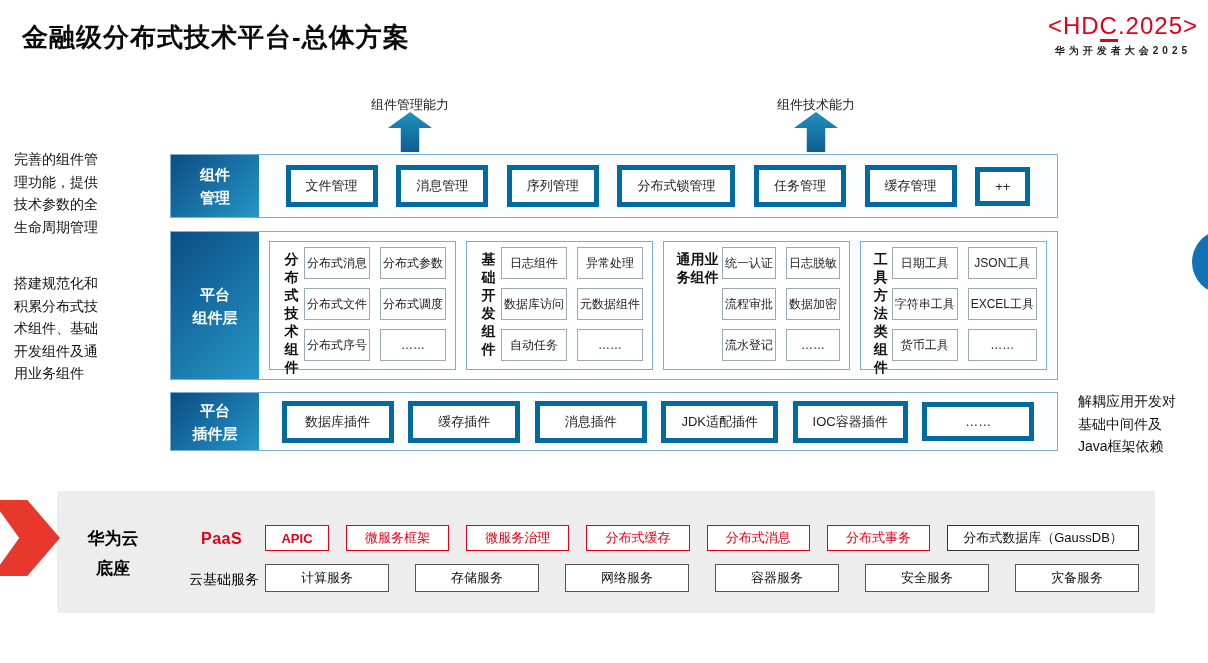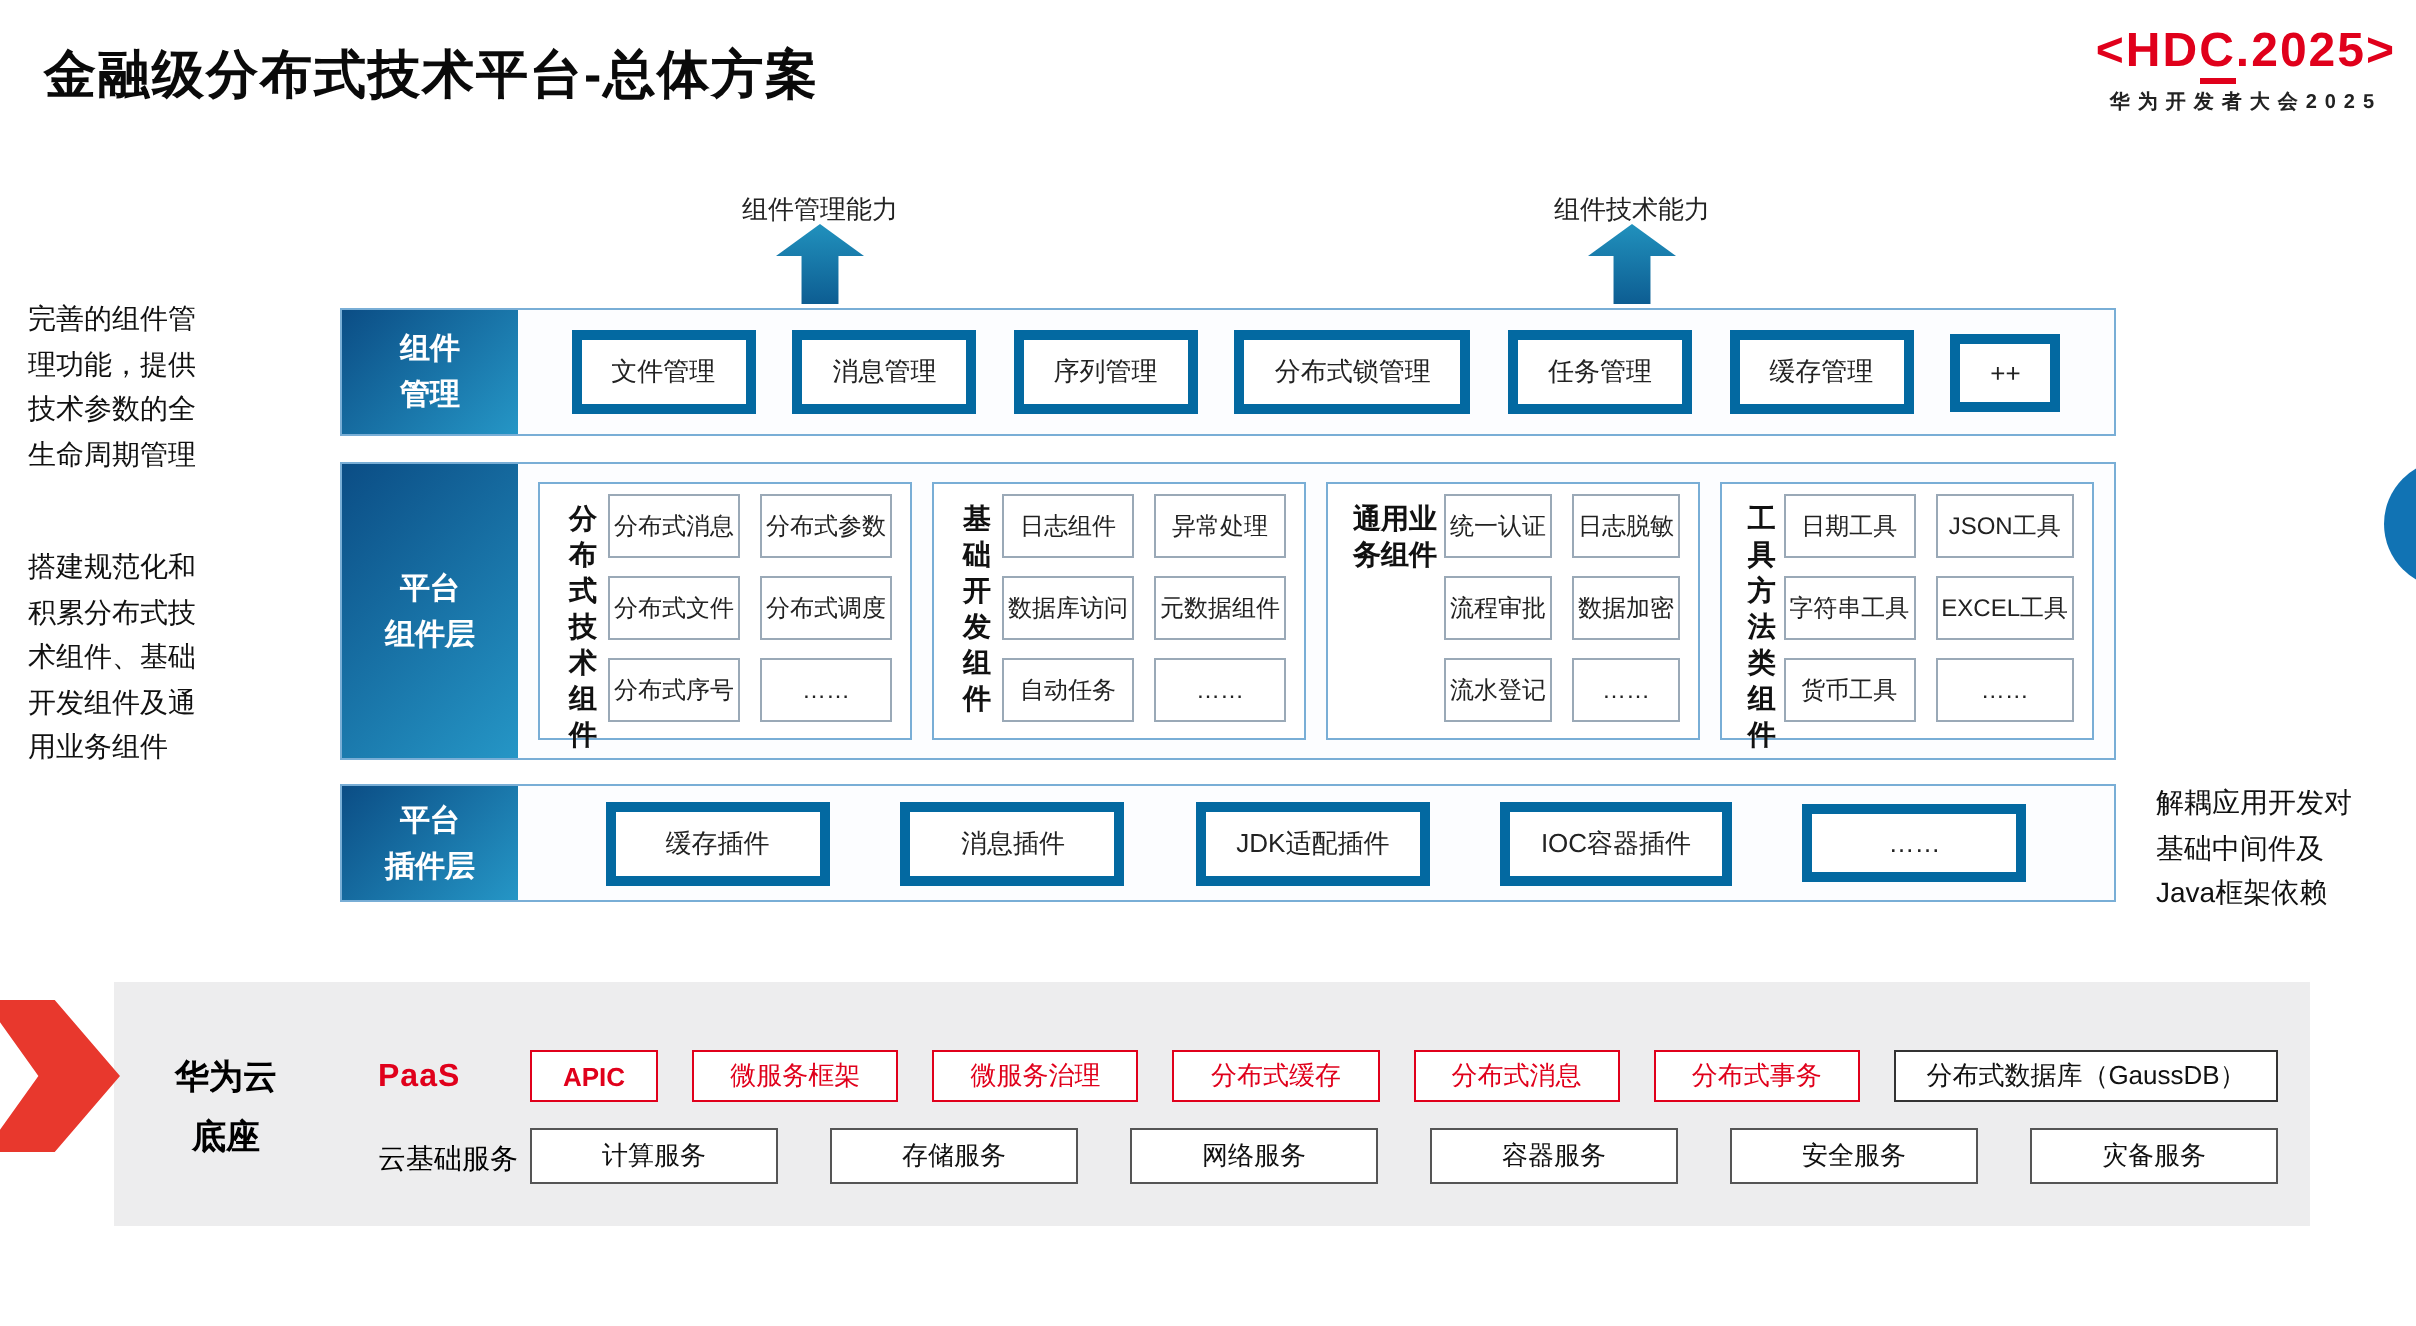--- a/index.html
+++ b/index.html
@@ -2,21 +2,21 @@
 <html><head>
 <meta charset="utf-8">
 <style>
   * { margin:0; padding:0; box-sizing:border-box; }
   body { background:#fff; font-family:"Liberation Sans","DejaVu Sans",sans-serif; }
   .stage { position:relative; width:1208px; height:663px; background:#ffffff; overflow:hidden; }
 
   .page-title { position:absolute; left:22px; top:20px; font-size:26px; font-weight:bold; color:#0a0a0a; letter-spacing:1px; }
 
   .logo { position:absolute; right:10px; top:12px; text-align:center; }
-  .logo-main { color:#e0001b; font-weight:bold; font-size:24px; letter-spacing:1px; }
+  .logo-main { color:#e0001b; font-weight:normal; font-size:24px; letter-spacing:1px; }
   .logo-main .c-under { border-bottom:3px solid #e0001b; }
   .logo-sub { margin-top:4px; font-size:10px; letter-spacing:4px; color:#222; font-weight:bold; }
 
   .cap-label { position:absolute; font-size:13px; color:#222; white-space:nowrap; }
   .block-arrow { position:absolute; width:44px; height:40px;
     background:linear-gradient(180deg,#2191bd,#0d5d92);
     clip-path:polygon(50% 0,100% 40%,71% 40%,71% 100%,29% 100%,29% 40%,0 40%); }
 
   .note { position:absolute; font-size:14px; line-height:22.5px; color:#111; white-space:pre-line; }
 
@@ -32,21 +32,21 @@
   .group-title { text-align:center; font-weight:bold; font-size:14px; color:#111; margin:4px 0 9px; }
   .group-grid { display:grid; grid-template-columns:1fr 1fr; grid-auto-rows:1fr; gap:9px 10px; flex:1; }
   .gbox { border:1px solid #9aa9b7; background:#fff; font-size:12px; color:#222;
     display:flex; align-items:center; justify-content:center; padding:4px 2px; white-space:nowrap; }
 
   .plug-box { min-width:112px; text-align:center; }
 
   .foundation { position:absolute; left:57px; top:491px; width:1098px; height:122px; background:#ededee; }
   .fnd-label { position:absolute; left:16px; top:33px; width:80px; text-align:center; font-size:17px; font-weight:bold;
     line-height:30px; white-space:pre-line; color:#000; }
-  .paas-label { position:absolute; left:132px; top:39px; color:#e0001b; font-weight:bold; font-size:16px; letter-spacing:0.5px; }
+  .paas-label { position:absolute; left:144px; top:39px; color:#e0001b; font-weight:bold; font-size:16px; letter-spacing:0.5px; }
   .paas-row { position:absolute; left:208px; right:16px; top:34px; height:26px; display:flex; gap:17px; }
   .paas-box { border:1px solid #e0001b; color:#e0001b; background:#fff; font-size:13px;
     display:flex; align-items:center; justify-content:center; flex:1; white-space:nowrap; }
   .paas-box.apic { flex:0 0 64px;font-weight:bold; }
   .paas-box.db { border-color:#333; color:#111; flex:0 0 192px; }
   .iaas-label { position:absolute; left:132px; top:80px; font-size:14px; color:#000; }
   .iaas-row { position:absolute; left:208px; right:16px; top:73px; height:28px; display:flex; gap:26px; }
   .iaas-box { flex:1; border:1px solid #555; background:#fff; font-size:13px; color:#111;
     display:flex; align-items:center; justify-content:center; white-space:nowrap; }
 
@@ -151,20 +151,21 @@
         </div>
       </div>
 
     </div>
   </div>
 
   <div class="row" style="top:392px; height:59px;">
     <div class="row-label">平台
 插件层</div>
     <div class="row-items">
+      <div class="box plug-box">数据库插件</div>
       <div class="box plug-box">缓存插件</div>
       <div class="box plug-box">消息插件</div>
       <div class="box plug-box">JDK适配插件</div>
       <div class="box plug-box">IOC容器插件</div>
       <div class="box plug-box">……</div>
     </div>
   </div>
 
   <div class="foundation">
     <div class="fnd-label">华为云

